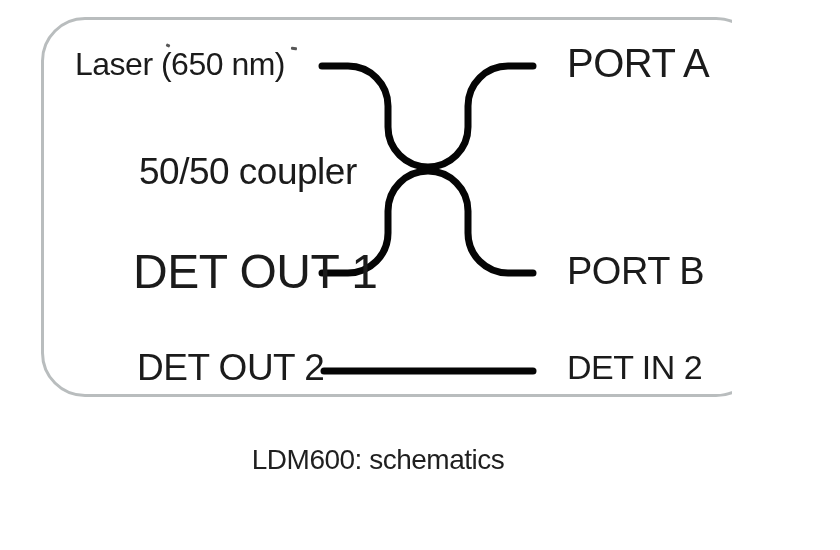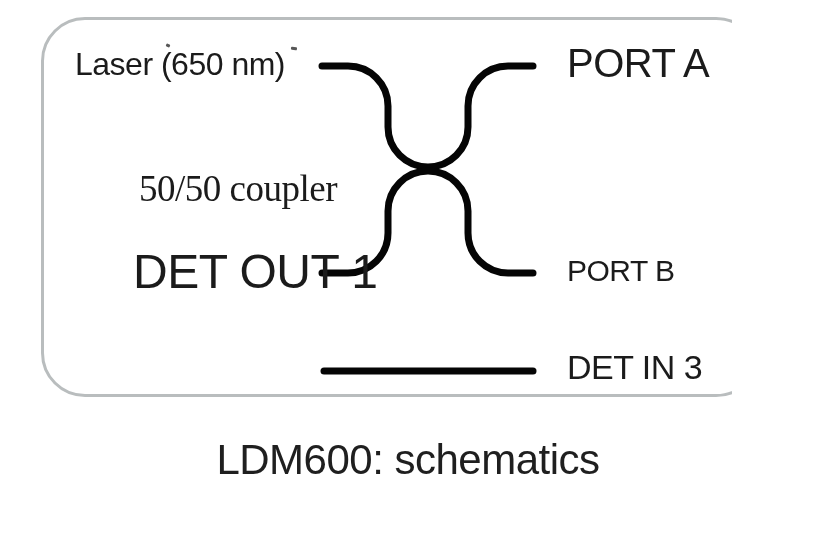--- a/index.html
+++ b/index.html
@@ -43,31 +43,31 @@
   .label {
     position: absolute;
     transform: translateY(-50%);
     white-space: nowrap;
     line-height: 1;
     letter-spacing: -0.5px;
     color: #1b1b1b;
   }
   .label-laser    { left: 75px;  top: 64px;  font-size: 32px; }
   .label-port-a   { left: 567px; top: 63px;  font-size: 40px; }
-  .label-coupler  { left: 139px; top: 188px; font-size: 37px; font-family: Liberation Serif, serif; }
+  .label-coupler  { left: 139px; top: 171px; font-size: 37px; }
   .label-det-out1 { left: 133px; top: 272px; font-size: 48px; }
-  .label-port-b   { left: 567px; top: 271px; font-size: 30px; }
+  .label-port-b   { left: 567px; top: 271px; font-size: 38px; }
   .label-det-out2 { left: 137px; top: 367px; font-size: 37px; }
   .label-det-in2  { left: 567px; top: 367px; font-size: 34px; }
   .caption {
     position: absolute;
-    left: 408px;
+    left: 378px;
     top: 460px;
     transform: translate(-50%, -50%);
-    font-size: 42px;
+    font-size: 28px;
     letter-spacing: -0.5px;
     white-space: nowrap;
     color: #1f1f1f;
     text-align: center;
   }
   .speck {
     position: absolute;
     background: #3a3a3a;
     border-radius: 1px;
     opacity: 0.85;
@@ -101,20 +101,21 @@
     <path class="fiber-path" d="M 322 273 H 348 A 40 40 0 0 0 388 233 V 211 A 40 40 0 0 1 428 171 A 40 40 0 0 1 468 211 V 233 A 40 40 0 0 0 508 273 H 533"></path>
 
     <path class="fiber-path" d="M 324 371 H 533"></path>
   </svg>
 
   <div class="label label-laser">Laser (650 nm)</div>
   <div class="label label-port-a">PORT A</div>
   <div class="label label-coupler">50/50 coupler</div>
   <div class="label label-det-out1">DET OUT 1</div>
   <div class="label label-port-b">PORT B</div>
-  <div class="label label-det-in2">DET IN 3</div>
+  <div class="label label-det-out2">DET OUT 2</div>
+  <div class="label label-det-in2">DET IN 2</div>
 
   <div class="caption">LDM600: schematics</div>
 
   <div class="speck speck-1"></div>
   <div class="speck speck-2"></div>
 
 </div>
 
 </body></html>

